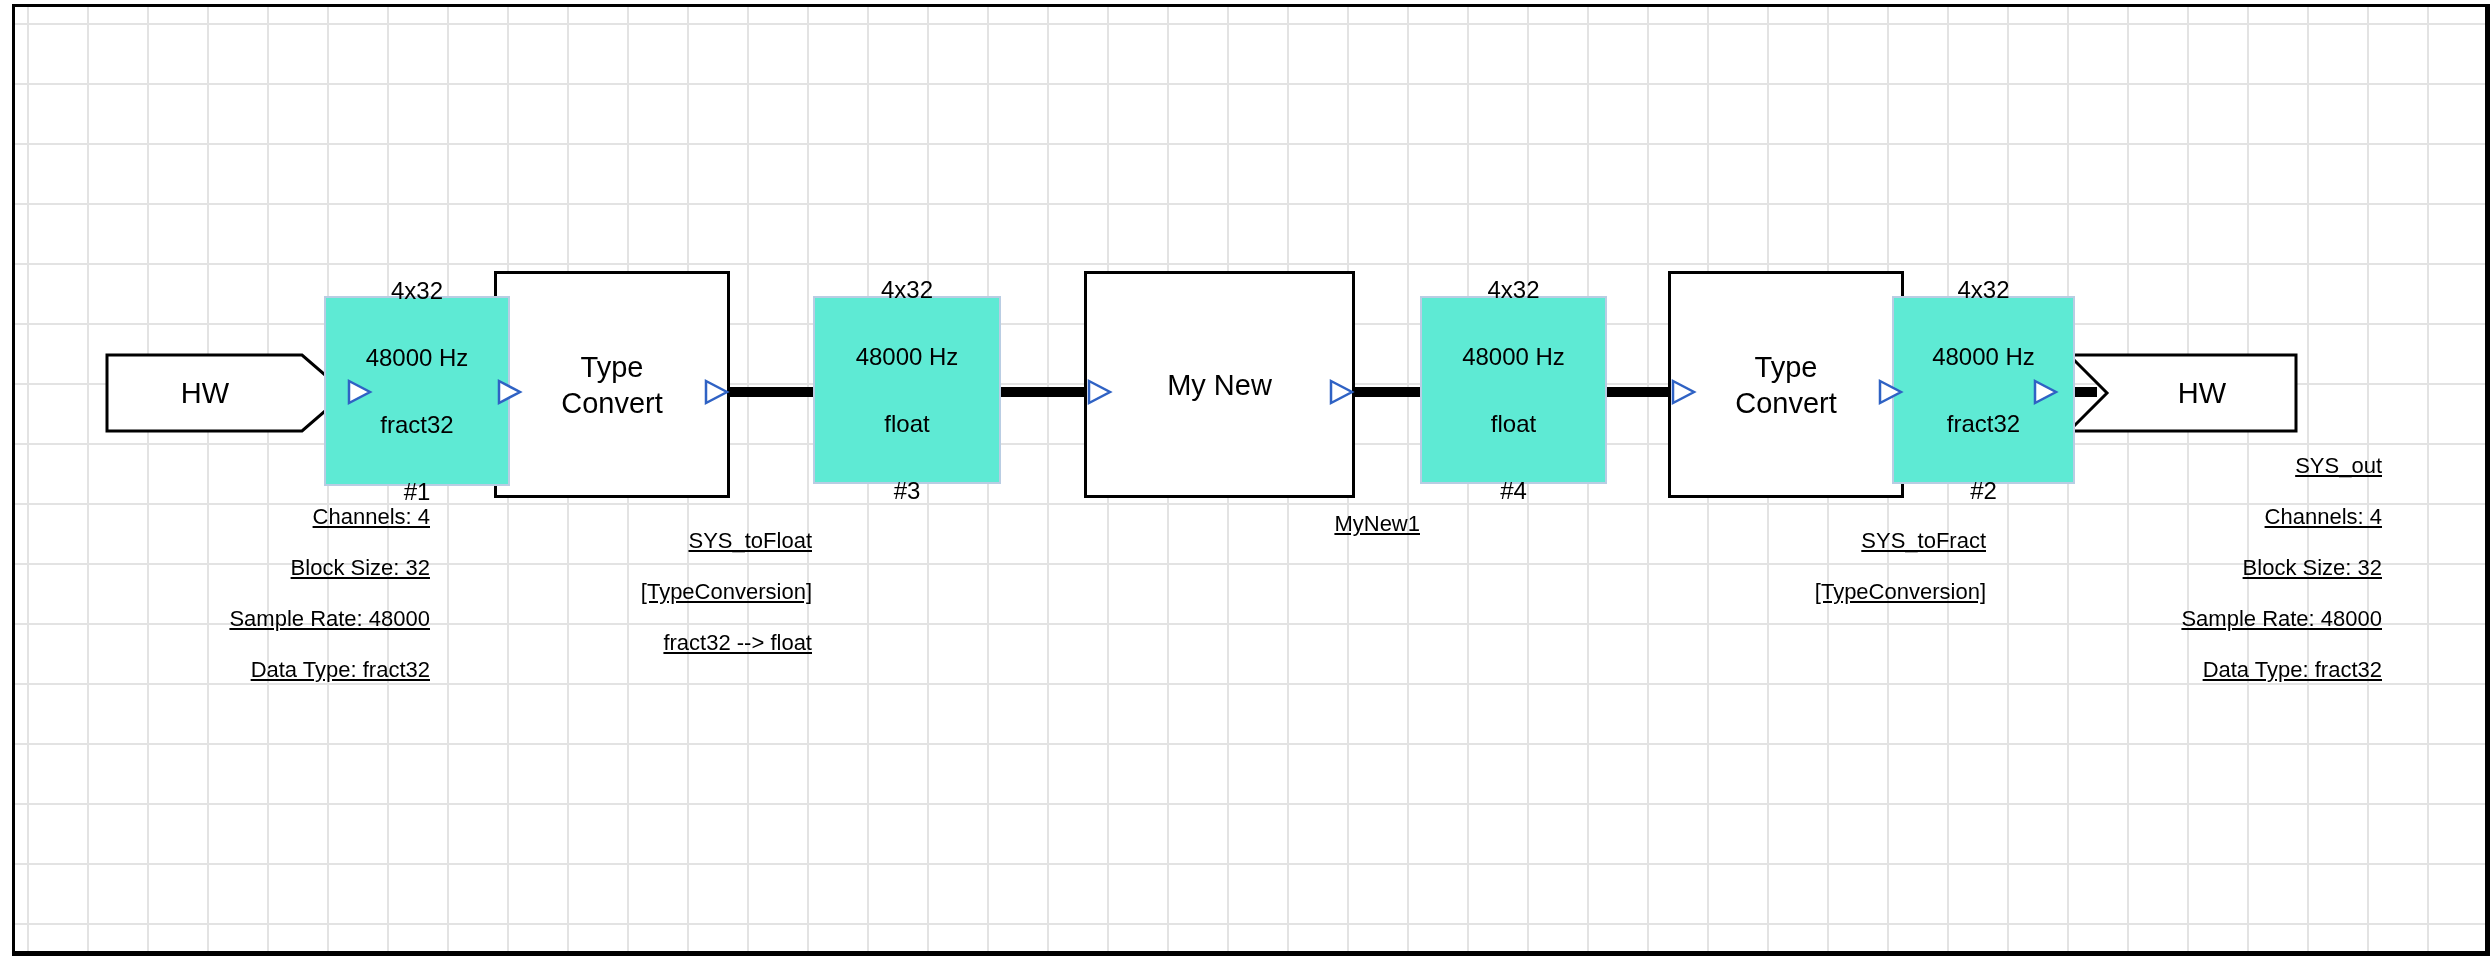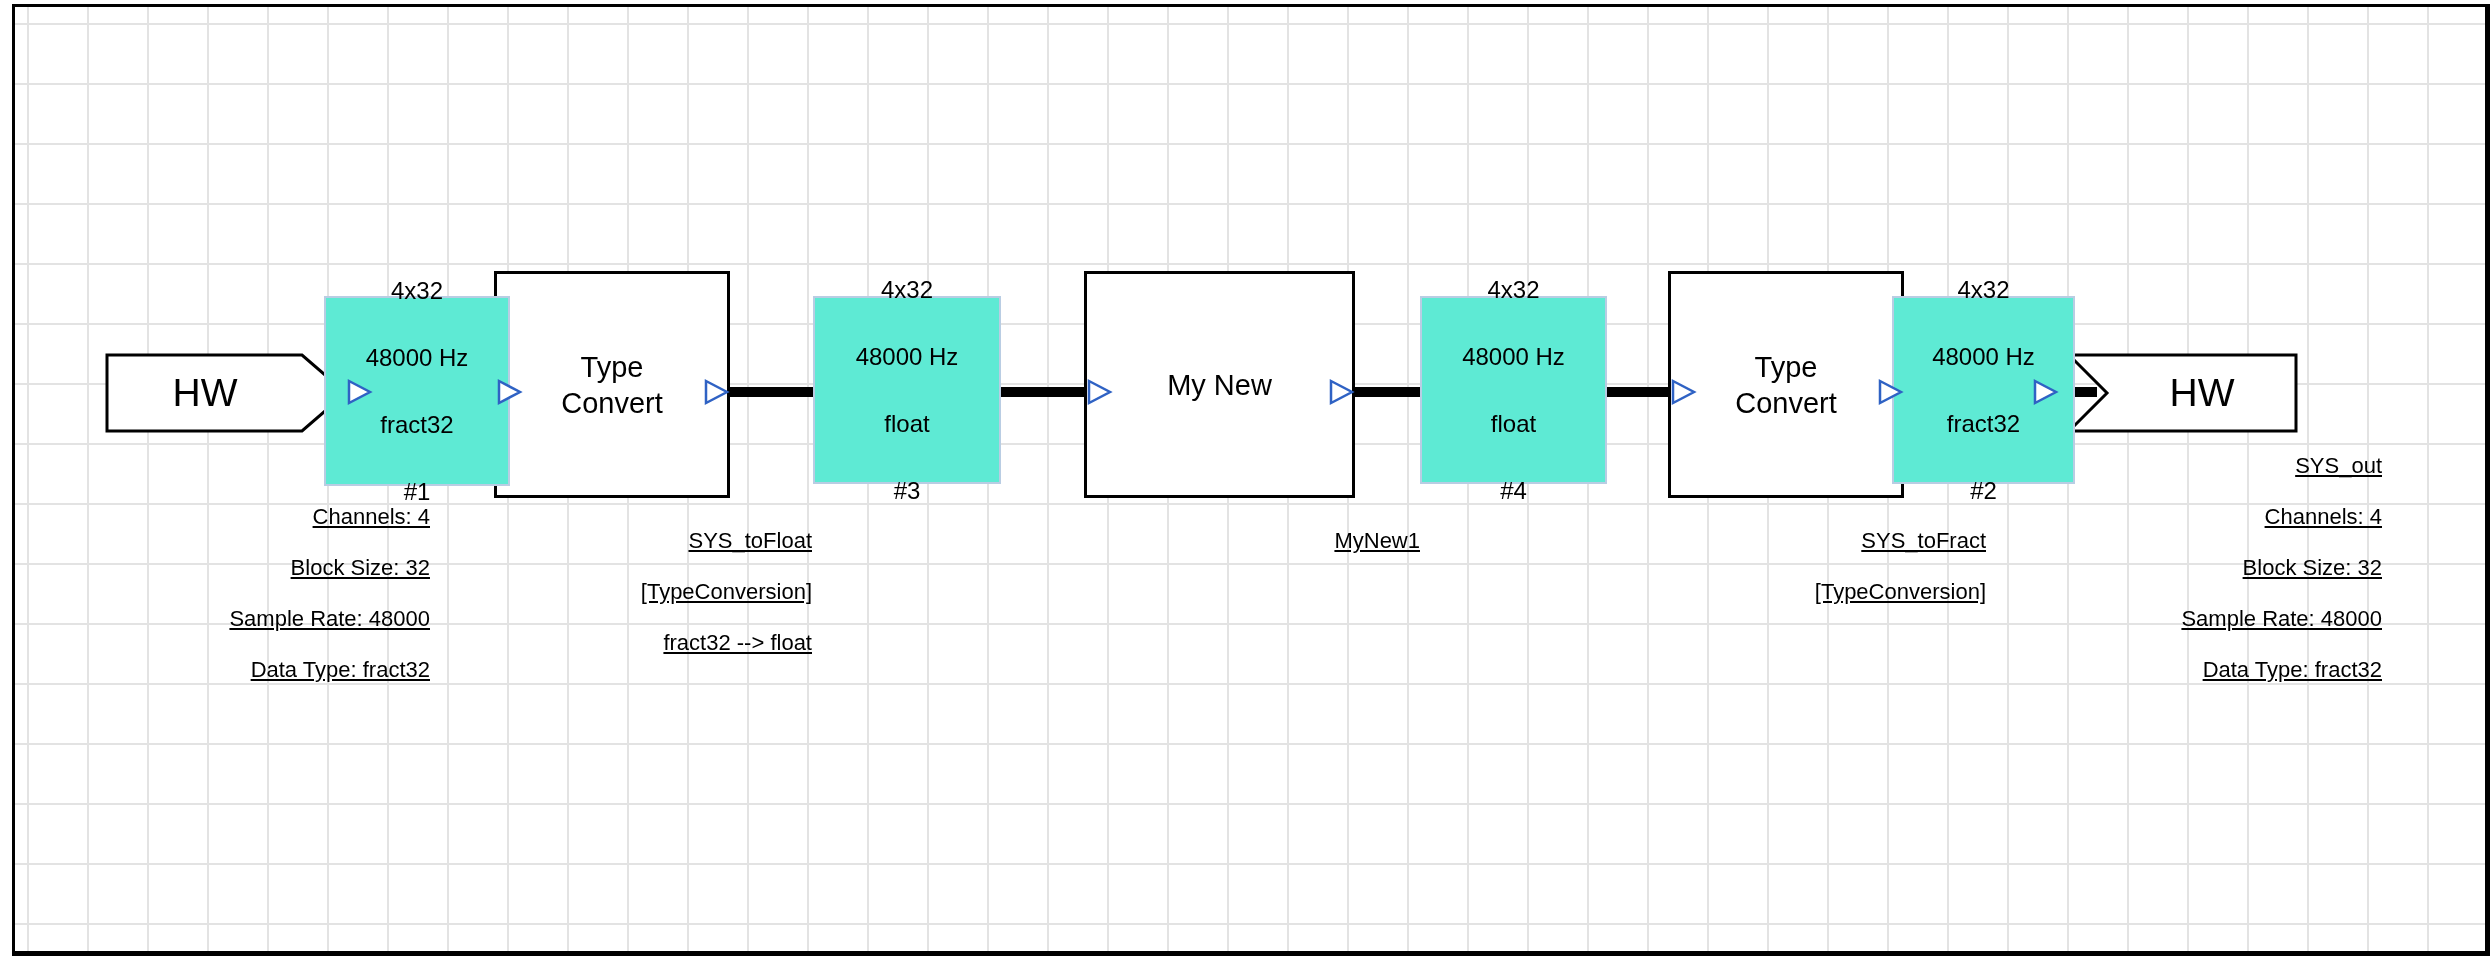--- a/index.html
+++ b/index.html
@@ -40,21 +40,21 @@
     display:flex;align-items:center;justify-content:center;
     text-align:center;
   }
   .block .title{
     font-size:29px;line-height:36px;
   }
   .hwshape{position:absolute;z-index:2;}
   .hwtext{
     position:absolute;z-index:2;
     display:flex;align-items:center;justify-content:center;
-    font-size:39px;
+    font-size:29px;
   }
   .wirebox{
     position:absolute;
     top:296px;
     background:#5eead4;
     border:2px solid #b9cde3;
     box-sizing:border-box;
     z-index:3;
     display:flex;flex-direction:column;
     align-items:center;justify-content:center;
@@ -120,21 +120,21 @@
   <div class="wirebox" style="left:813px;width:188px;height:188px;">
     <div>4x32</div>
     <div>48000 Hz</div>
     <div>float</div>
     <div>#3</div>
   </div>
 
   <div class="block" style="left:1084px;width:271px;text-align:right;">
     <div class="title">My New</div>
   </div>
-  <div class="caption" style="left:1020px;top:515px;">
+  <div class="caption" style="left:1020px;top:498px;">
     <div>MyNew1</div>
   </div>
 
   <div class="wirebox" style="left:1420px;width:187px;height:188px;">
     <div>4x32</div>
     <div>48000 Hz</div>
     <div>float</div>
     <div>#4</div>
   </div>
 

